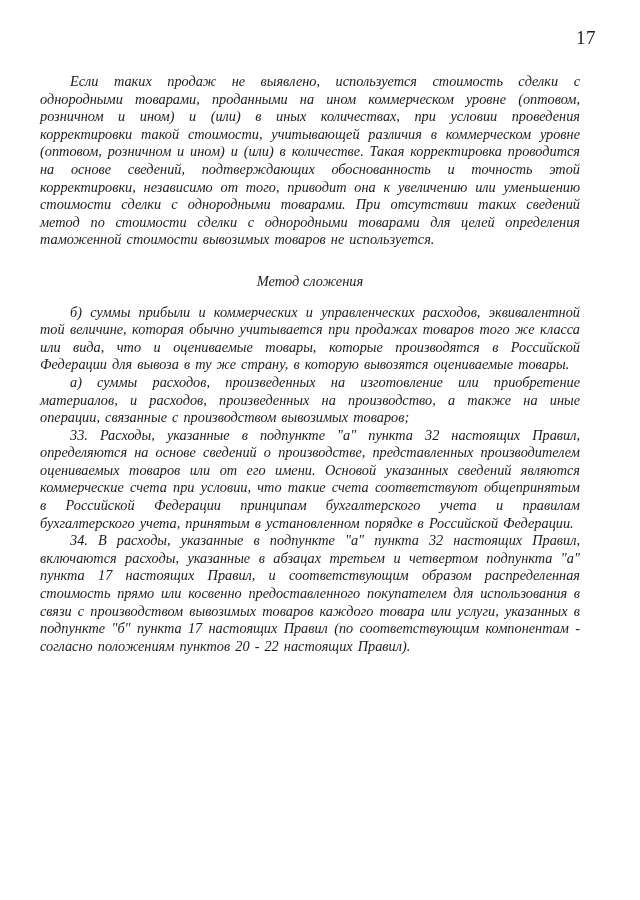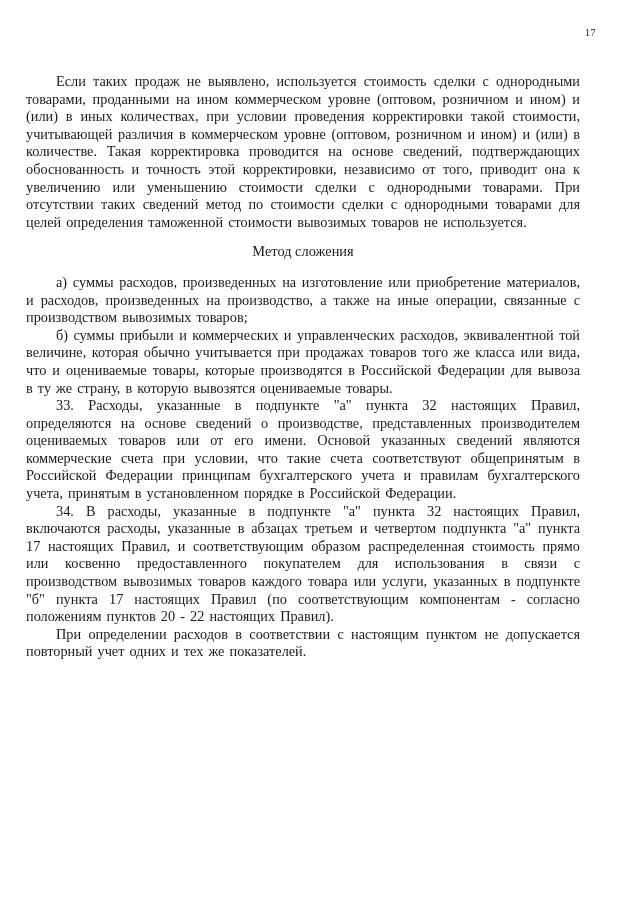--- a/index.html
+++ b/index.html
@@ -12,64 +12,64 @@
     font-family: "Liberation Serif", "DejaVu Serif", serif;
     color: #1b1b1b;
     overflow: hidden;
   }
   .page-number {
     position: absolute;
     top: 27px;
     left: 34px;
     right: 44px;
     text-align: right;
-    font-size: 10px;
+    font-size: 19px;
     letter-spacing: 0.5px;
   }
   .content {
     position: absolute;
     top: 73px;
-    left: 26px;
+    left: 40px;
     right: 60px;
+    font-style: italic;
   }
   .para {
     font-size: 14.3px;
     line-height: 17.6px;
     text-align: justify;
     text-indent: 30px;
     word-spacing: 1.5px;
   }
   .heading {
     font-size: 14.4px;
     line-height: 17.6px;
     text-align: center;
-    margin-top: 12px;
+    margin-top: 24px;
     margin-bottom: 13px;
   }
 </style>
 </head>
 <body>
 
 <div class="page">
 
   <div class="page-number">17</div>
 
   <div class="content">
 
     <p class="para">Если таких продаж не выявлено, используется стоимость сделки с однородными товарами, проданными на ином коммерческом уровне (оптовом, розничном и ином) и (или) в иных количествах, при условии проведения корректировки такой стоимости, учитывающей различия в коммерческом уровне (оптовом, розничном и ином) и (или) в количестве. Такая корректировка проводится на основе сведений, подтверждающих обоснованность и точность этой корректировки, независимо от того, приводит она к увеличению или уменьшению стоимости сделки с однородными товарами. При отсутствии таких сведений метод по стоимости сделки с однородными товарами для целей определения таможенной стоимости вывозимых товаров не используется.</p>
 
 
     <div class="heading">Метод сложения</div>
 
 
+    <p class="para">б) суммы прибыли и коммерческих и управленческих расходов, эквивалентной той величине, которая обычно учитывается при продажах товаров того же класса или вида, что и оцениваемые товары, которые производятся в Российской Федерации для вывоза в ту же страну, в которую вывозятся оцениваемые товары.</p>
+
     <p class="para">а) суммы расходов, произведенных на изготовление или приобретение материалов, и расходов, произведенных на производство, а также на иные операции, связанные с производством вывозимых товаров;</p>
-
-    <p class="para">б) суммы прибыли и коммерческих и управленческих расходов, эквивалентной той величине, которая обычно учитывается при продажах товаров того же класса или вида, что и оцениваемые товары, которые производятся в Российской Федерации для вывоза в ту же страну, в которую вывозятся оцениваемые товары.</p>
 
     <p class="para">33. Расходы, указанные в подпункте "а" пункта 32 настоящих Правил, определяются на основе сведений о производстве, представленных производителем оцениваемых товаров или от его имени. Основой указанных сведений являются коммерческие счета при условии, что такие счета соответствуют общепринятым в Российской Федерации принципам бухгалтерского учета и правилам бухгалтерского учета, принятым в установленном порядке в Российской Федерации.</p>
 
     <p class="para">34. В расходы, указанные в подпункте "а" пункта 32 настоящих Правил, включаются расходы, указанные в абзацах третьем и четвертом подпункта "а" пункта 17 настоящих Правил, и соответствующим образом распределенная стоимость прямо или косвенно предоставленного покупателем для использования в связи с производством вывозимых товаров каждого товара или услуги, указанных в подпункте "б" пункта 17 настоящих Правил (по соответствующим компонентам - согласно положениям пунктов 20 - 22 настоящих Правил).</p>
 
-    <p class="para">При определении расходов в соответствии с настоящим пунктом не допускается повторный учет одних и тех же показателей.</p>
 
 
   </div>
 </div>
 
 </body></html>

